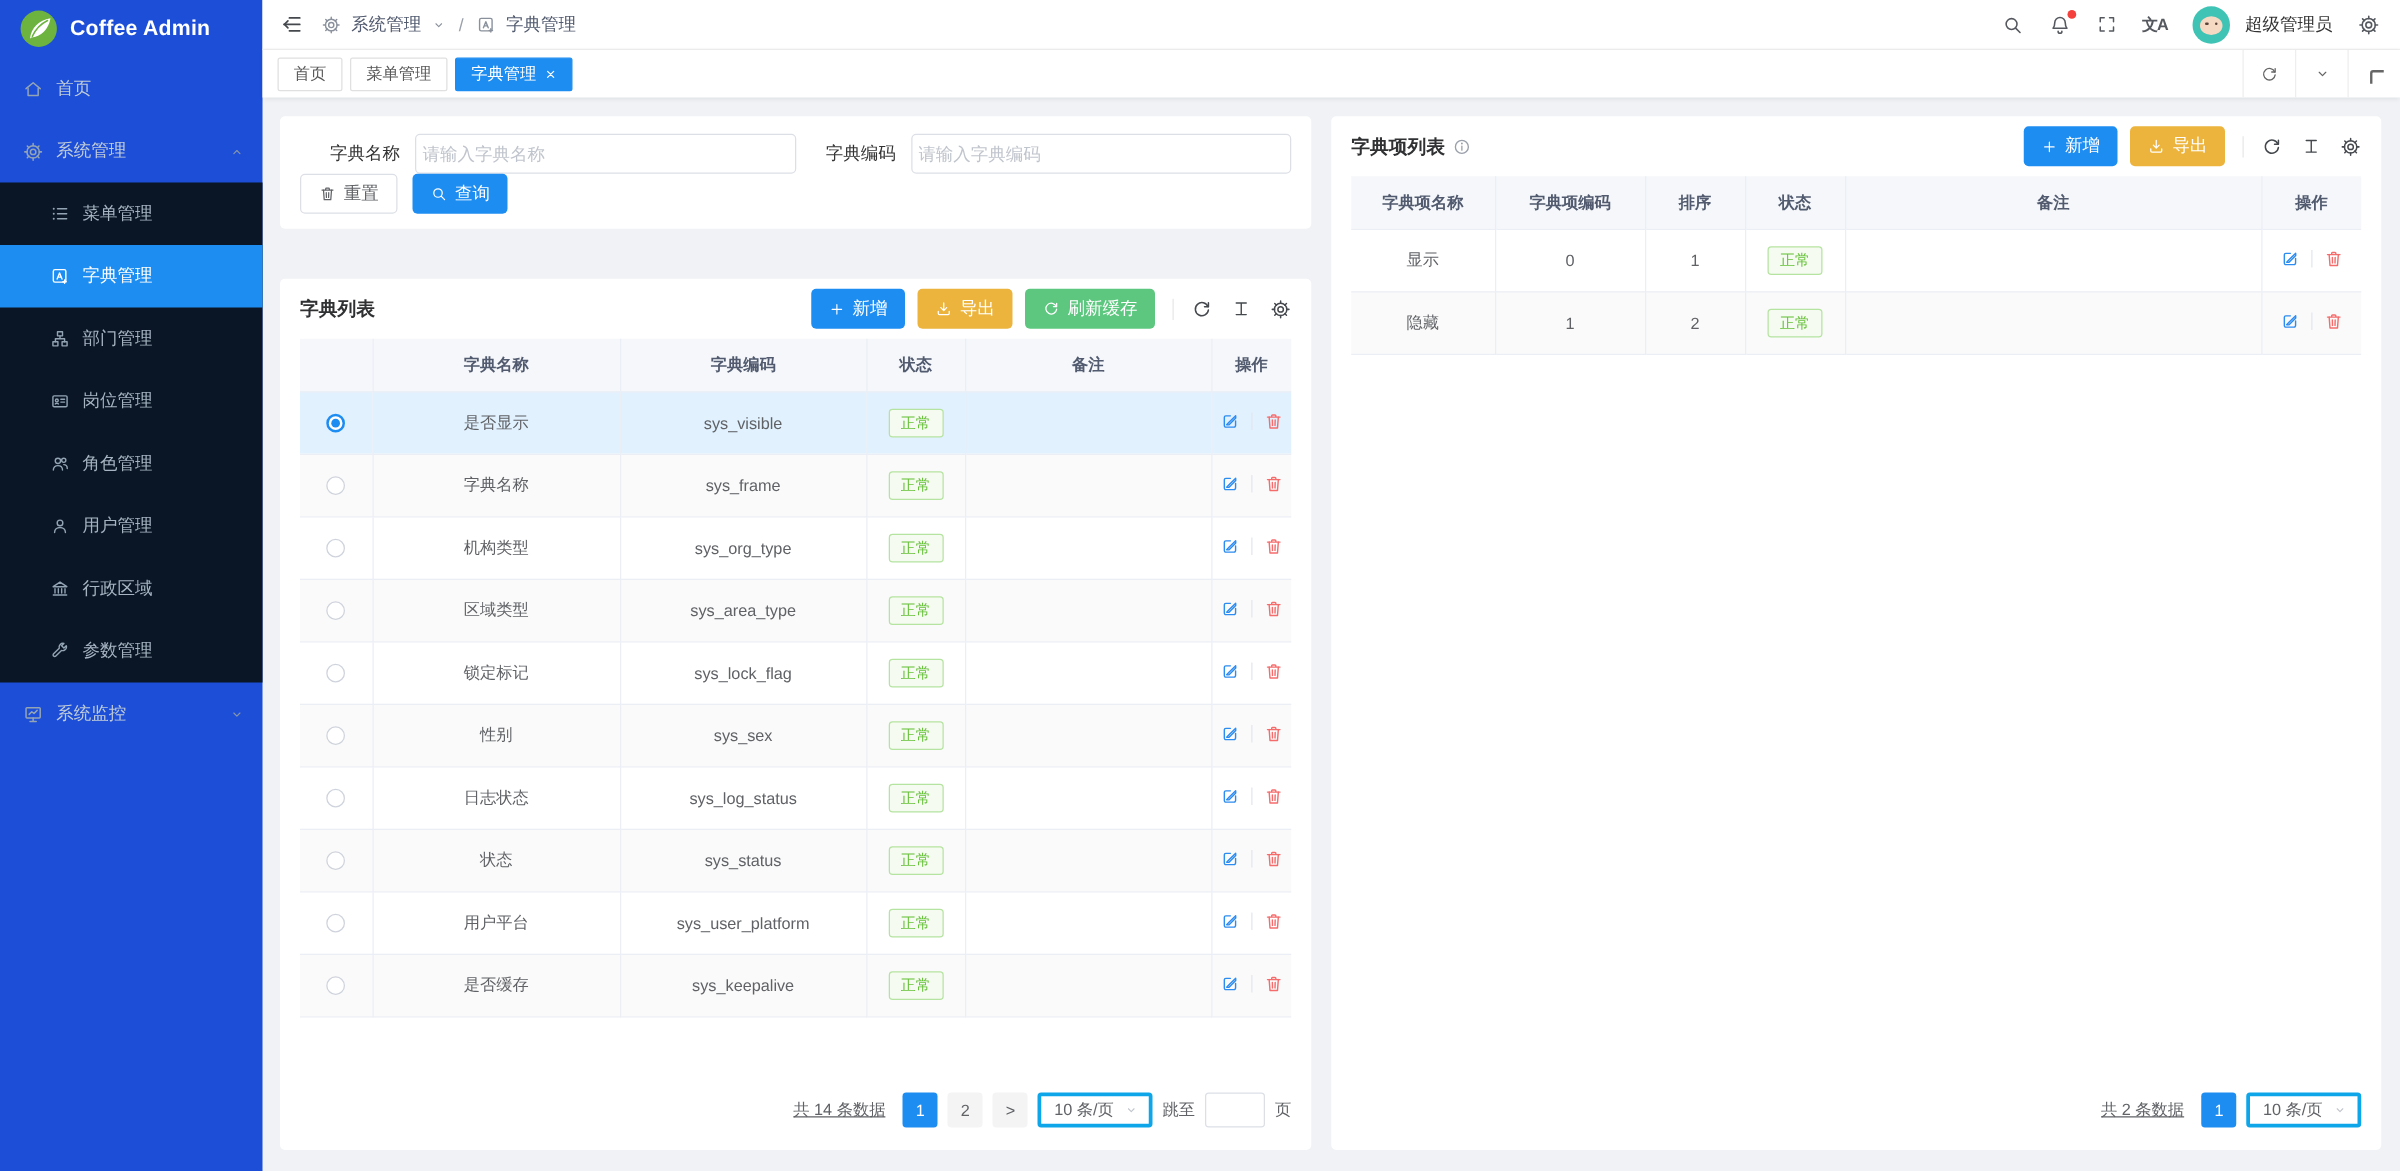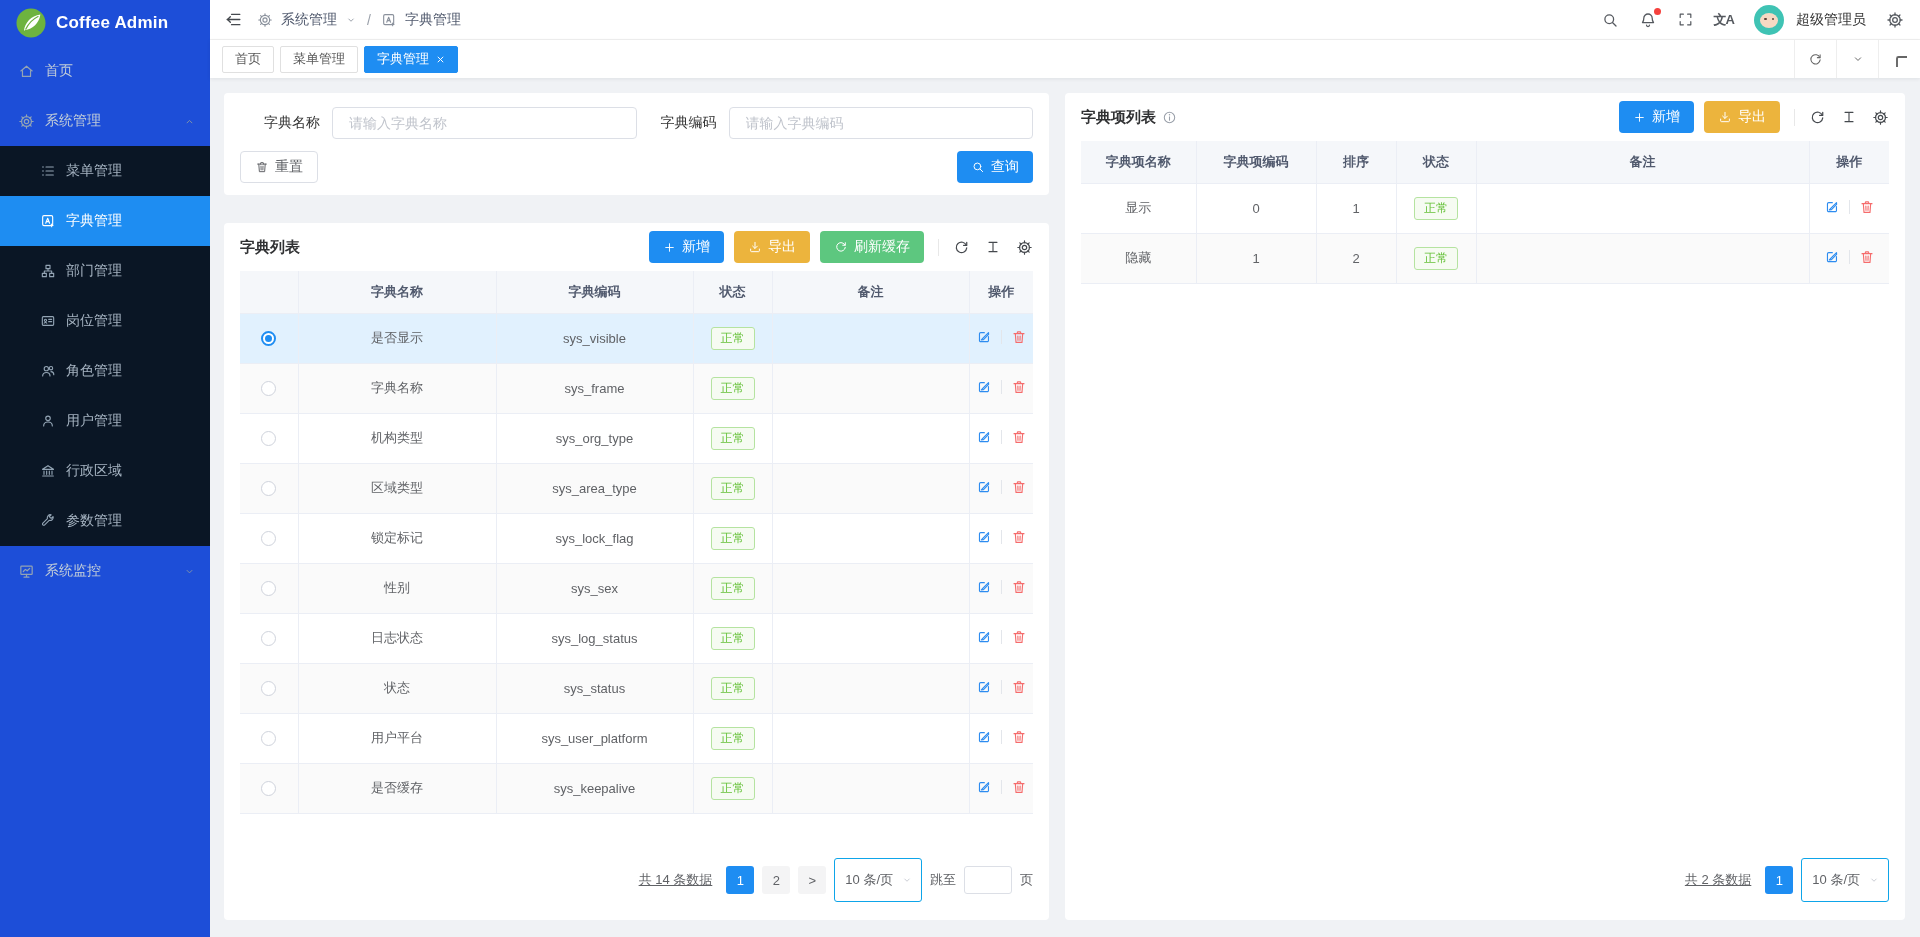--- a/index.html
+++ b/index.html
@@ -54,35 +54,35 @@
   .content { flex:1; display:flex; gap:16px; padding:15px 15px 17px 14px; min-height:0; }
   .left-col { width:825px; flex-shrink:0; display:flex; flex-direction:column; }
   .right-col { flex:1; display:flex; flex-direction:column; min-width:0; }
   .card { background:#fff; border-radius:4px; }
 
   
   .search-card { padding:14px 16px 12px; }
   .search-row { display:flex; }
   .field { display:flex; align-items:center; flex:1; }
   .field label { width:92px; text-align:right; padding-right:12px; font-size:14px; color:#333; }
-  .field input { flex:1; height:32px; border:1px solid #dcdfe6; border-radius:4px; padding:0 16px;
+  .field input { flex:1; height:32px; border:1px solid #dcdfe6; border-radius:4px; padding:0 5px;
     font-size:14px; color:#333; outline:none; }
   .field input::placeholder { color:#c0c4cc; }
-  .search-actions { display:flex; justify-content:space-between; gap:12px; margin-top:12px; }
+  .search-actions { display:flex; justify-content:flex-start; gap:12px; }
 
   
   .btn { height:32px; border:none; border-radius:4px; display:inline-flex; align-items:center; gap:6px;
     padding:0 14px; font-size:14px; cursor:pointer; font-family:inherit; }
   .btn-plain { background:#fff; border:1px solid #dcdfe6; color:#606266; }
   .btn-primary { background:#1e8df2; color:#fff; }
   .btn-warning { background:#ecb43d; color:#fff; }
   .btn-success { background:#5dc77f; color:#fff; }
 
   
-  .table-card { margin-top:28px; flex:1; display:flex; flex-direction:column; padding:0 16px; min-height:0; }
+  .table-card { margin-top:40px; flex:1; display:flex; flex-direction:column; padding:0 16px; min-height:0; }
   .right-col .table-card { margin-top:0; }
   .card-head { height:48px; display:flex; align-items:center; flex-shrink:0; }
   .card-title { font-size:15px; font-weight:600; color:#303133; display:flex; align-items:center; gap:6px;justify-content:space-between; }
   .card-title .info { color:#9aa0aa; }
   .card-tools { margin-left:auto; display:flex; align-items:center; gap:10px; }
   .tool-icons { display:flex; align-items:center; gap:15px; color:#45494e; padding-left:14px;
     border-left:1px solid #e8e8e8; margin-left:4px; }
   .tool-icons .ic { cursor:pointer; }
 
   table { width:100%; border-collapse:collapse; font-size:13px; color:#606266; table-layout:fixed; }
@@ -105,21 +105,21 @@
   .ic-edit { color:#2d8cf0; cursor:pointer; }
   .ic-del { color:#f56c6c; cursor:pointer; }
 
   
   .pager { margin-top:auto; display:flex; align-items:center; justify-content:flex-end; gap:8px;
     padding:16px 0 18px; font-size:13px; color:#606266; flex-shrink:0; }
   .pager .total { margin-right:6px;text-decoration:underline; }
   .page-btn { min-width:28px; height:28px; padding:0 6px; border-radius:3px; display:flex; align-items:center;
     justify-content:center; background:#f4f4f5; color:#606266; font-size:13px; cursor:pointer; }
   .page-btn.active { background:#1e8df2; color:#fff; }
-  .size-select { height:44px; border:1px solid #0ea5e9; border-radius:3px; background:#fff; display:flex;
+  .size-select { height:28px; border:3px solid #0ea5e9; border-radius:3px; background:#fff; display:flex;
     align-items:center; gap:8px; padding:0 8px 0 10px; color:#606266; cursor:pointer; }
   .size-select .chev { color:#c0c4cc; }
   .jump-input { width:48px; height:28px; border:1px solid #dcdfe6; border-radius:3px; outline:none;
     text-align:center; font-size:13px; color:#333; }
 
   .ic { display:block; }
   svg { fill:none; stroke:currentColor; stroke-width:1.7; stroke-linecap:round; stroke-linejoin:round; }
   .leaf-svg { stroke:none; }
 </style>
 </head>

